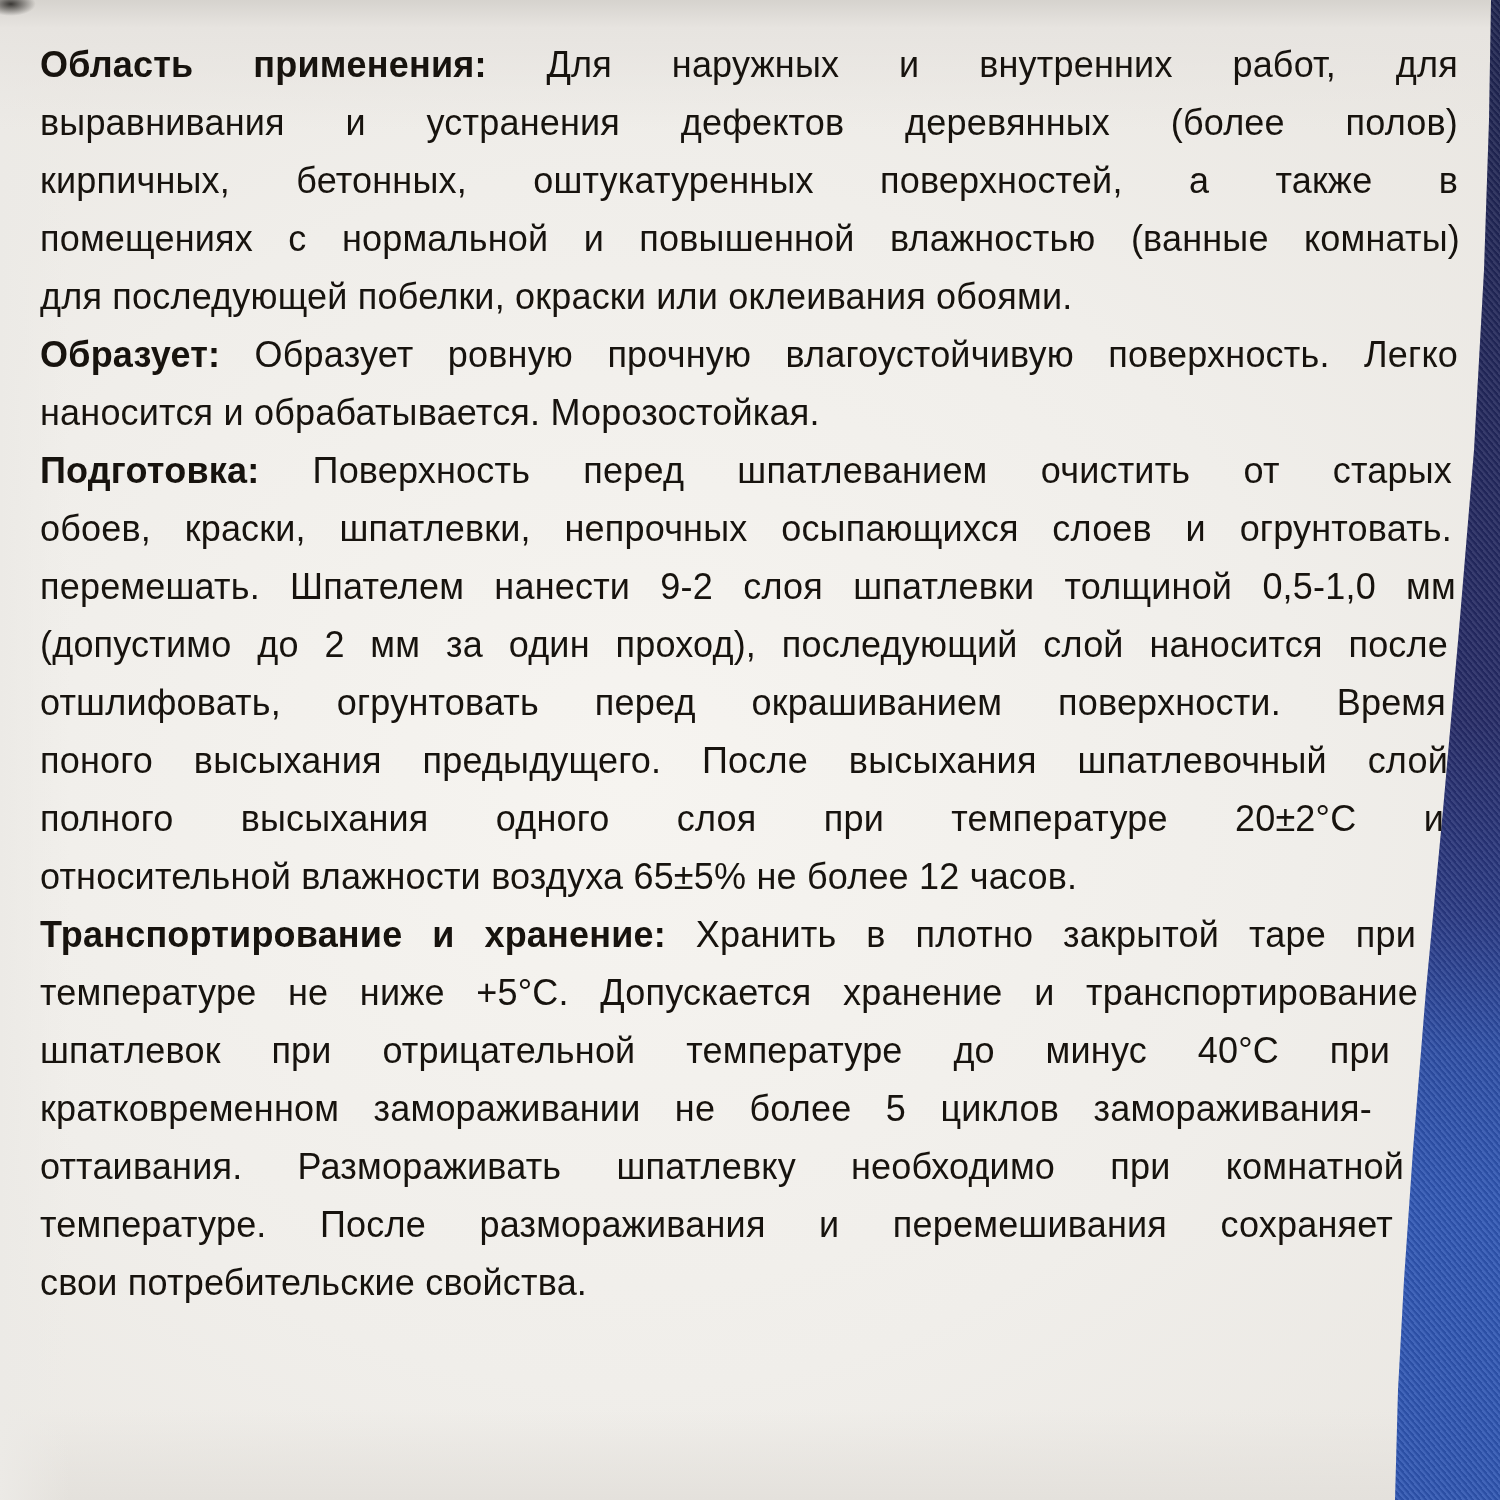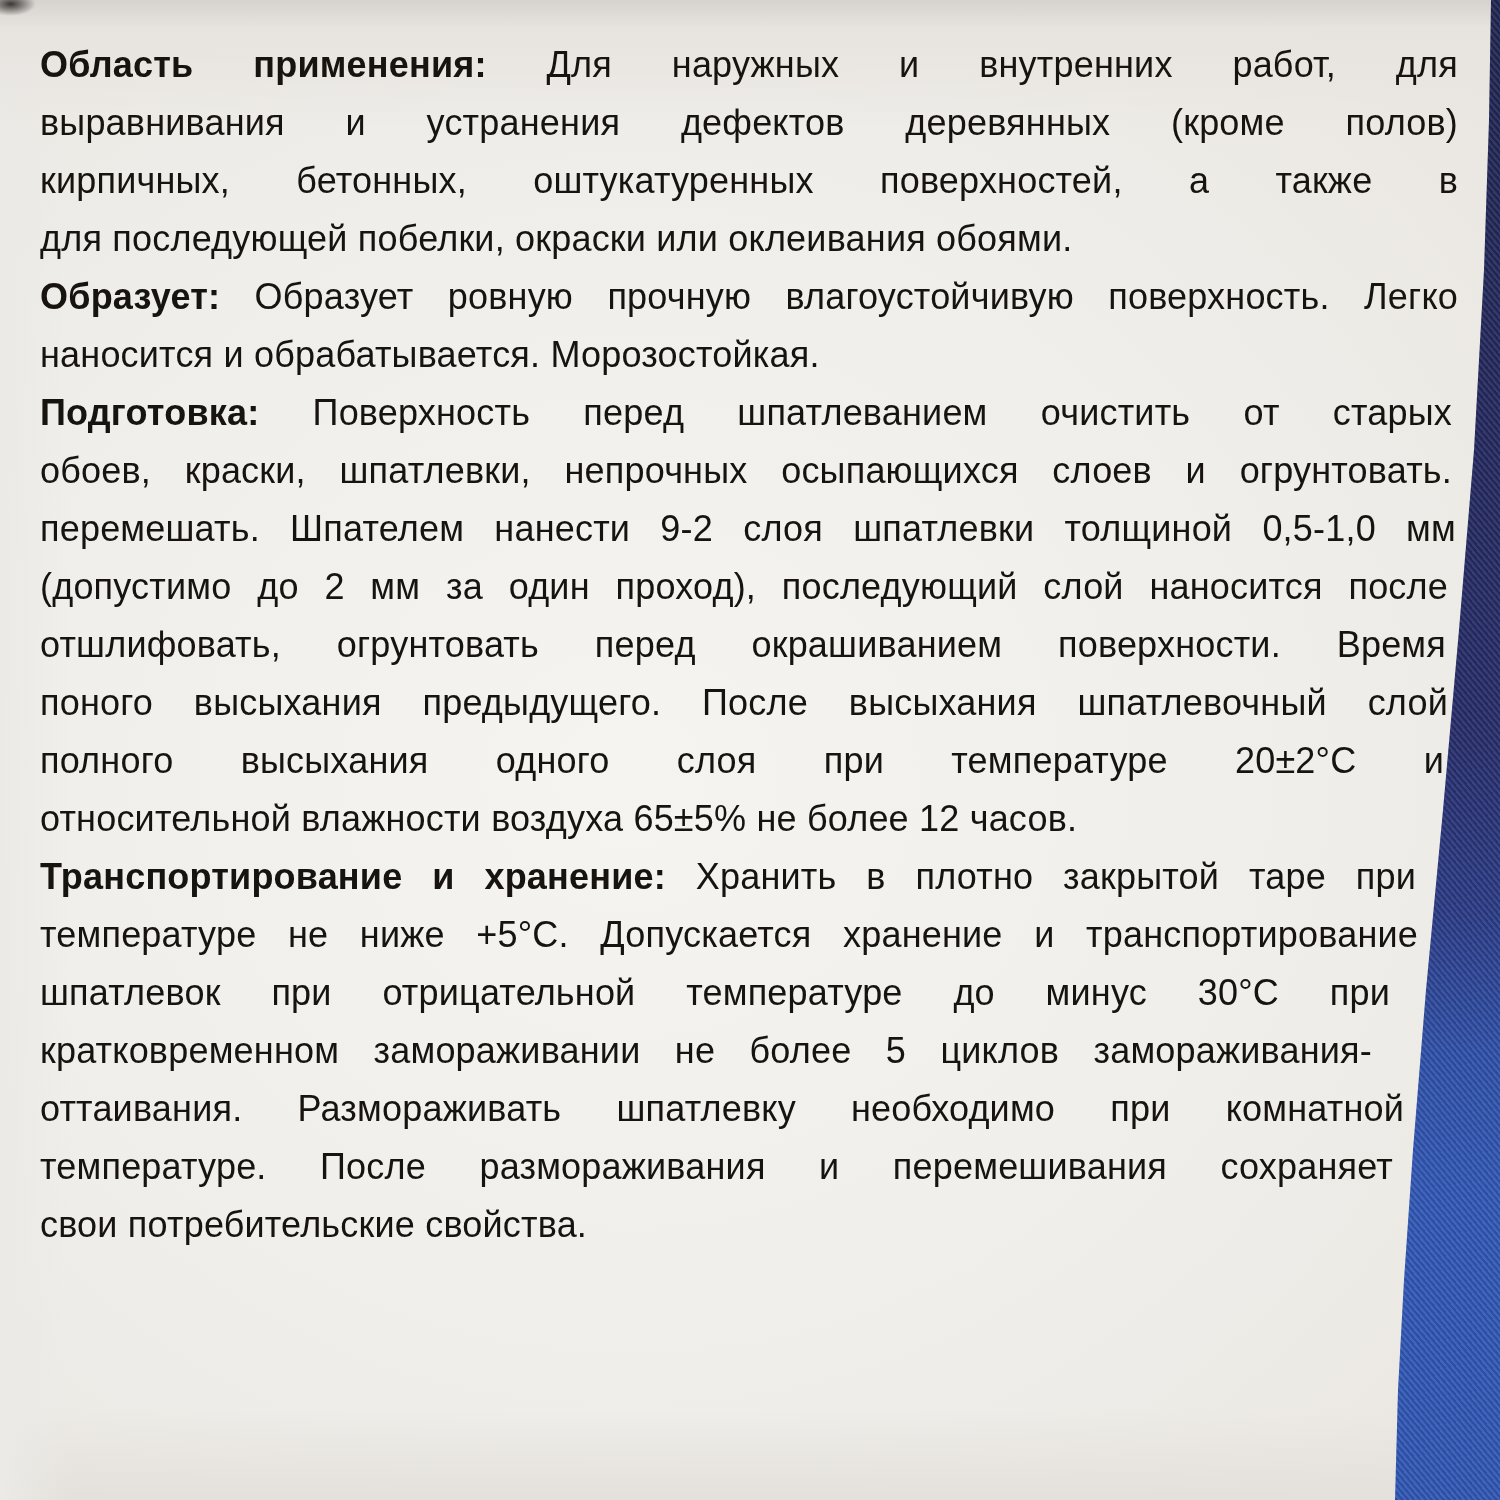--- a/index.html
+++ b/index.html
@@ -71,22 +71,23 @@
 <div class="photo">
 
   <div class="band"></div>
   <div class="smudge"></div>
 
   <div class="text">
 
     <p>
       </p>
       <div class="ln" style="width:1418px"><span class="head">Область применения:</span><span> Для наружных и внутренних работ, для</span></div>
-      <div class="ln" style="width:1418px">выравнивания и устранения дефектов деревянных (кроме полов)</div>
+      <div class="ln" style="width:1418px">выравнивания и устранения дефектов деревянных (более полов)</div>
       <div class="ln" style="width:1418px">кирпичных, бетонных, оштукатуренных поверхностей, а также в</div>
+      <div class="ln" style="width:1420px">помещениях с нормальной и повышенной влажностью (ванные комнаты)</div>
       <div class="ln end">для последующей побелки, окраски или оклеивания обоями.</div>
     <p></p>
 
     <p>
       </p>
       <div class="ln" style="width:1418px"><span class="head">Образует:</span><span> Образует ровную прочную влагоустойчивую поверхность. Легко</span></div>
       <div class="ln end">наносится и обрабатывается. Морозостойкая.</div>
     <p></p>
 
     <p>
@@ -102,21 +103,21 @@
       <div class="ln" style="width:1406px">отшлифовать, огрунтовать перед окрашиванием поверхности. Время</div>
       <div class="ln" style="width:1408px">поного высыхания предыдущего. После высыхания шпатлевочный слой</div>
       <div class="ln" style="width:1404px">полного высыхания одного слоя при температуре 20±2°С и</div>
       <div class="ln end">относительной влажности воздуха 65±5% не более 12 часов.</div>
     <p></p>
 
     <p>
       </p>
       <div class="ln" style="width:1376px"><span class="head">Транспортирование и хранение:</span><span> Хранить в плотно закрытой таре при</span></div>
       <div class="ln" style="width:1378px">температуре не ниже +5°С. Допускается хранение и транспортирование</div>
-      <div class="ln" style="width:1350px">шпатлевок при отрицательной температуре до минус 30°С при</div>
+      <div class="ln" style="width:1350px">шпатлевок при отрицательной температуре до минус 40°С при</div>
       <div class="ln" style="width:1332px">кратковременном замораживании не более 5 циклов замораживания-</div>
       <div class="ln" style="width:1364px">оттаивания. Размораживать шпатлевку необходимо при комнатной</div>
       <div class="ln" style="width:1353px">температуре. После размораживания и перемешивания сохраняет</div>
       <div class="ln end">свои потребительские свойства.</div>
     <p></p>
 
   </div>
 </div>
 
 </body></html>

